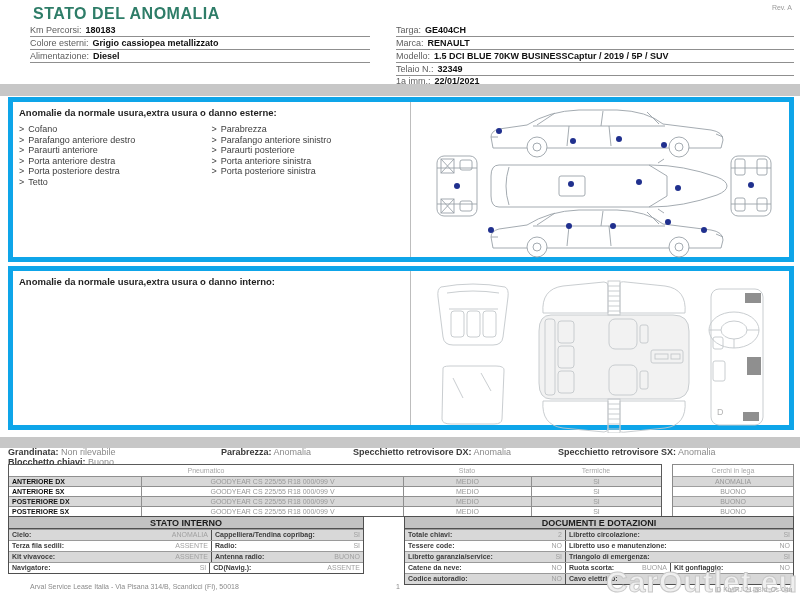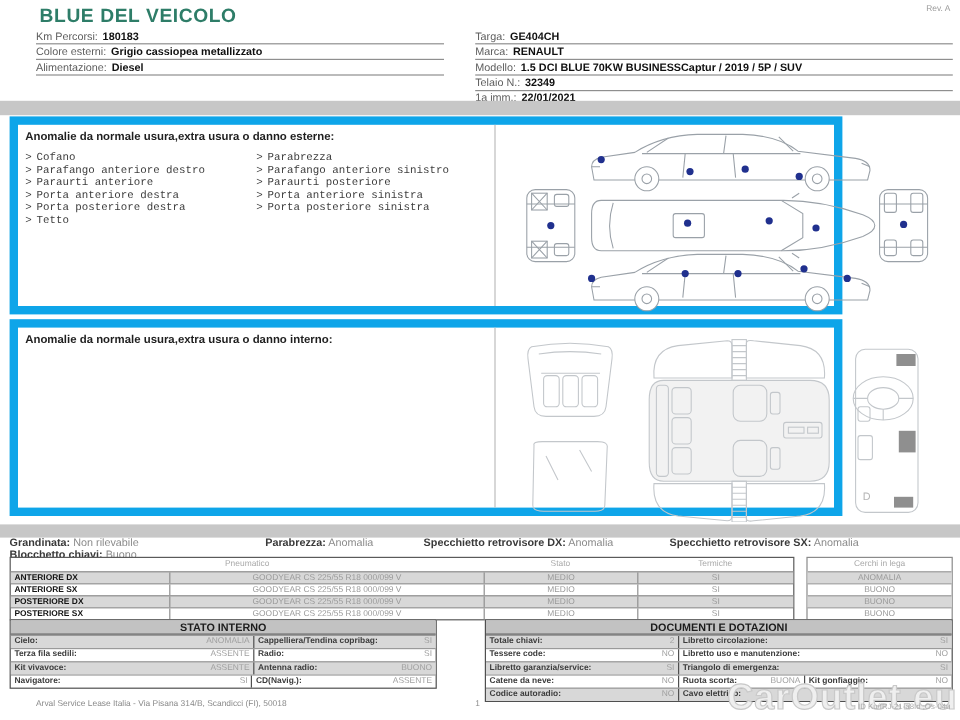--- a/index.html
+++ b/index.html
@@ -19,27 +19,27 @@
   .info-row.teal-end { border-bottom:2px solid #4d7c0f; }
   .f-label { font-size:9px; color:#5d5d5d; white-space:nowrap;margin-top:19px; }
   .f-value { font-size:9px; color:#101010; font-weight:bold; white-space:nowrap; }
 
   
   .graybar { left:0; width:800px; background:#c7c7c7; }
   .bar1 { top:84px; height:12px; }
   .bar2 { top:437px; height:11px; }
 
   
-  .sect-box { left:8px; width:694px; border:7px solid #0ea5e9; background:#fff; display:flex; }
+  .sect-box { left:8px; width:786px; border:5px solid #0ea5e9; background:#fff; display:flex; }
   .box-ext { top:97px; height:165px; }
   .box-int { top:266px; height:164px; }
   .sect-left { width:398px; border-right:1px solid #bdbdbd; padding:5px 6px; }
   .sect-right { flex:1; position:relative; }
   .sect-title { font-size:9.5px; font-weight:bold; color:#1f1f1f; margin-bottom:6px; }
-  .anomaly-cols { display:flex;font-family:Liberation Mono, monospace; }
+  .anomaly-cols { display:flex; }
   .anomaly-col { width:50%; }
   .anomaly-item { font-size:9px; color:#3d3d3d; line-height:10.5px; white-space:nowrap; }
   .anomaly-item .pfx { margin-right:4px; }
 
   svg.diagram { position:absolute; left:0; top:2px; }
 
   
   .summary { left:1px; top:447px; width:786px; height:20px; font-size:9px; }
   .sum-item { position:absolute; white-space:nowrap; }
   .sum-l { font-weight:bold; color:#3a3a3a; }
@@ -86,21 +86,21 @@
   .watermark {
     right:2px; top:565px; font-size:30px; font-weight:bold; letter-spacing:1px;
     color:#efefef; -webkit-text-stroke:1px #c9c9c9; z-index:5; pointer-events:none;
   }
 </style>
 </head>
 <body>
 
 <div class="page">
 
-  <div class="abs title">BLUE DEL VEICOLO</div>
+  <div class="abs title">STATO DEL ANOMALIA</div>
   <div class="abs rev">Rev. A</div>
 
   <div class="abs info-table" style="left:30px; top:24px; width:340px;">
     <div class="info-row">
       <span class="f-label">Km Percorsi:</span>
       <span class="f-value">180183</span>
     </div>
     <div class="info-row">
       <span class="f-label">Colore esterni:</span>
       <span class="f-value">Grigio cassiopea metallizzato</span>

